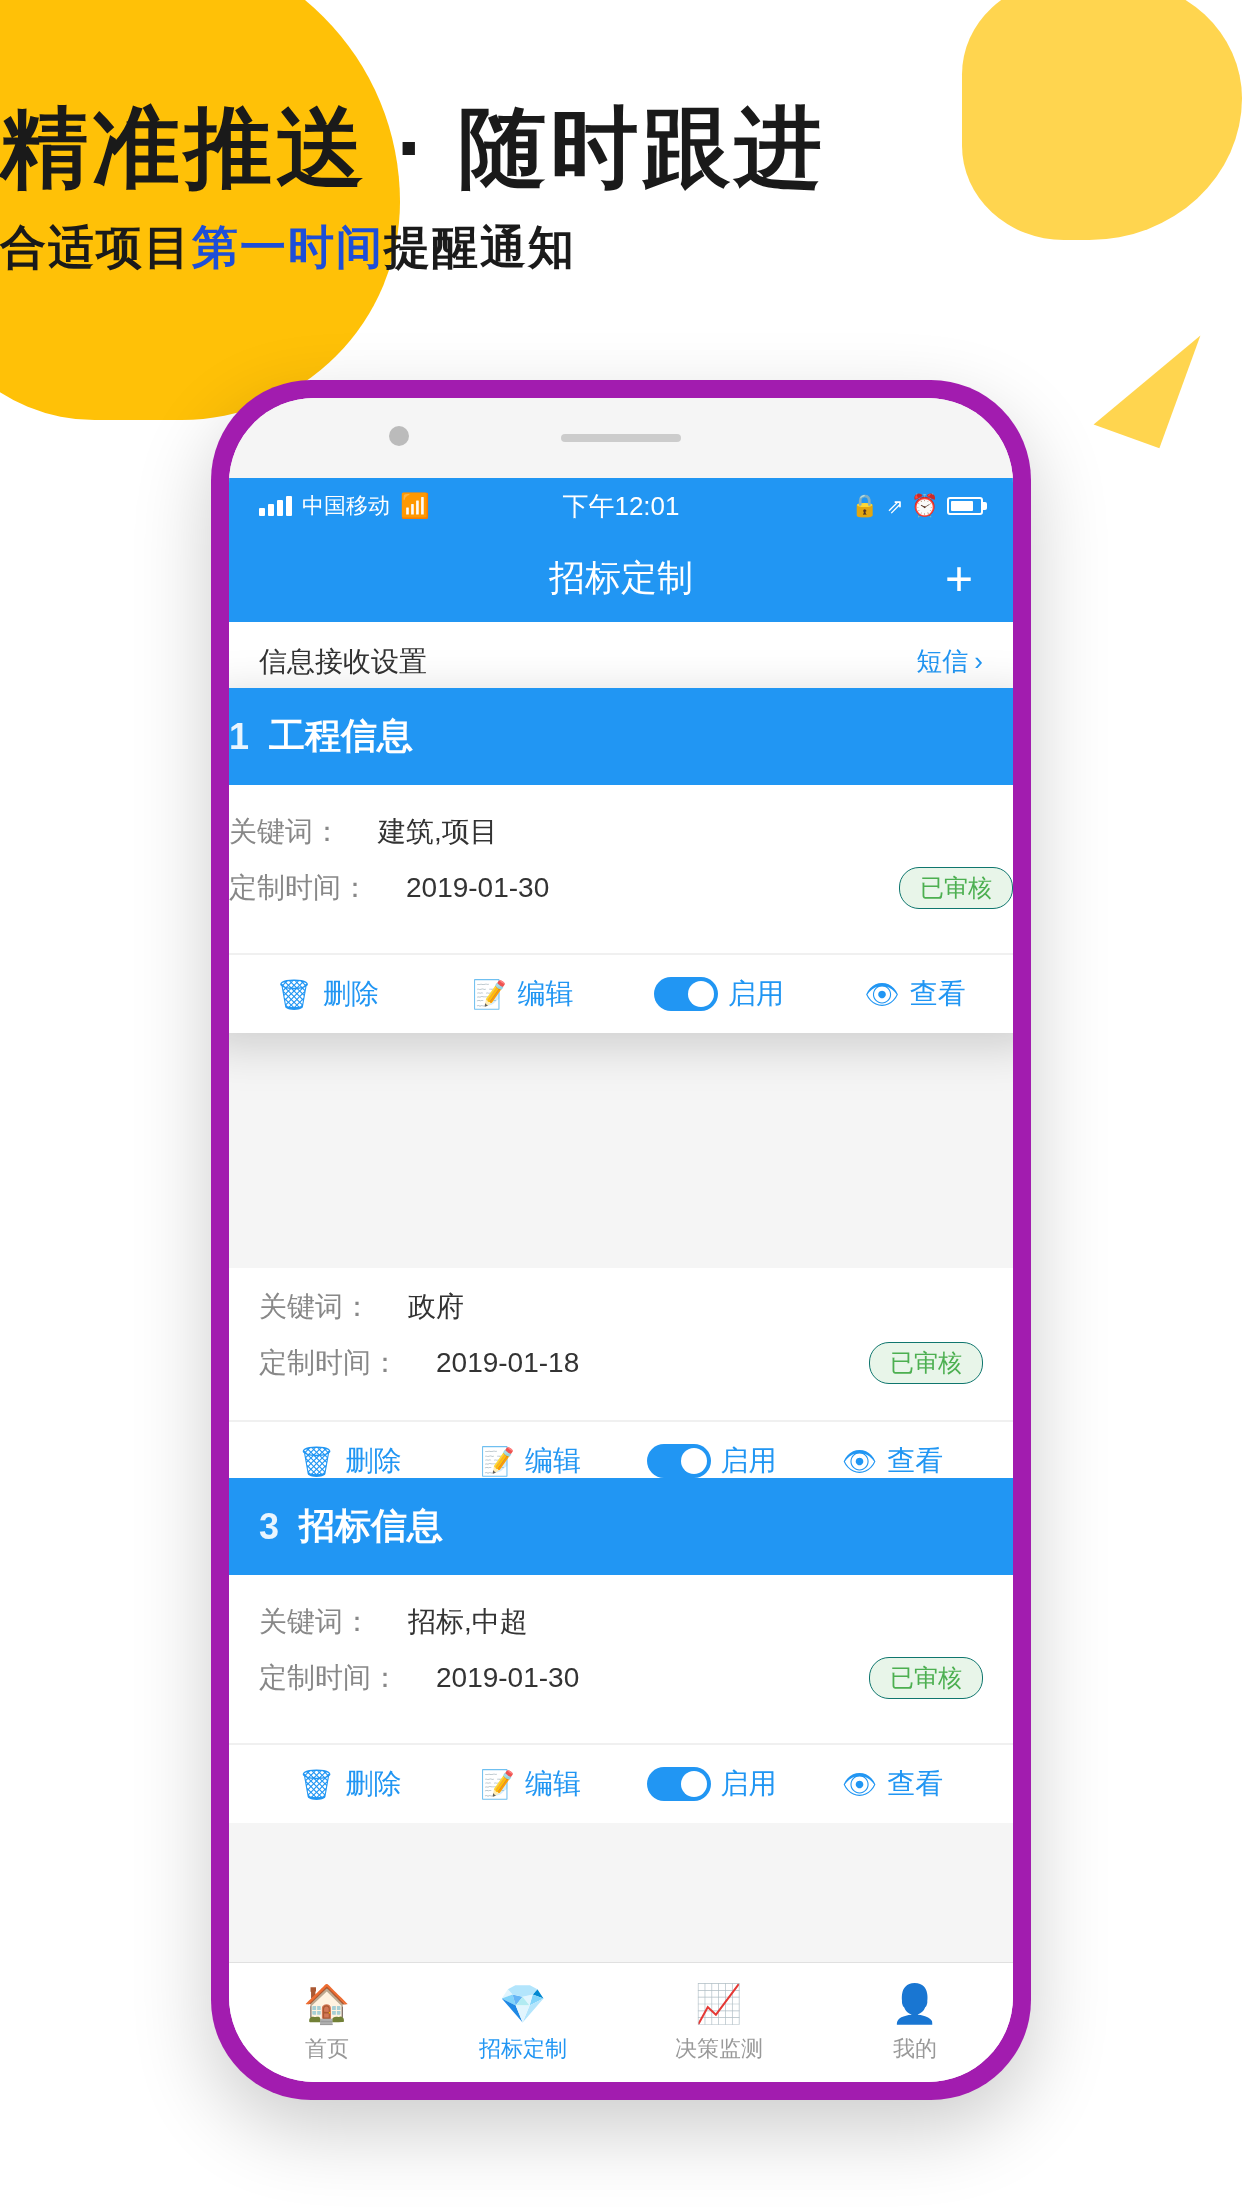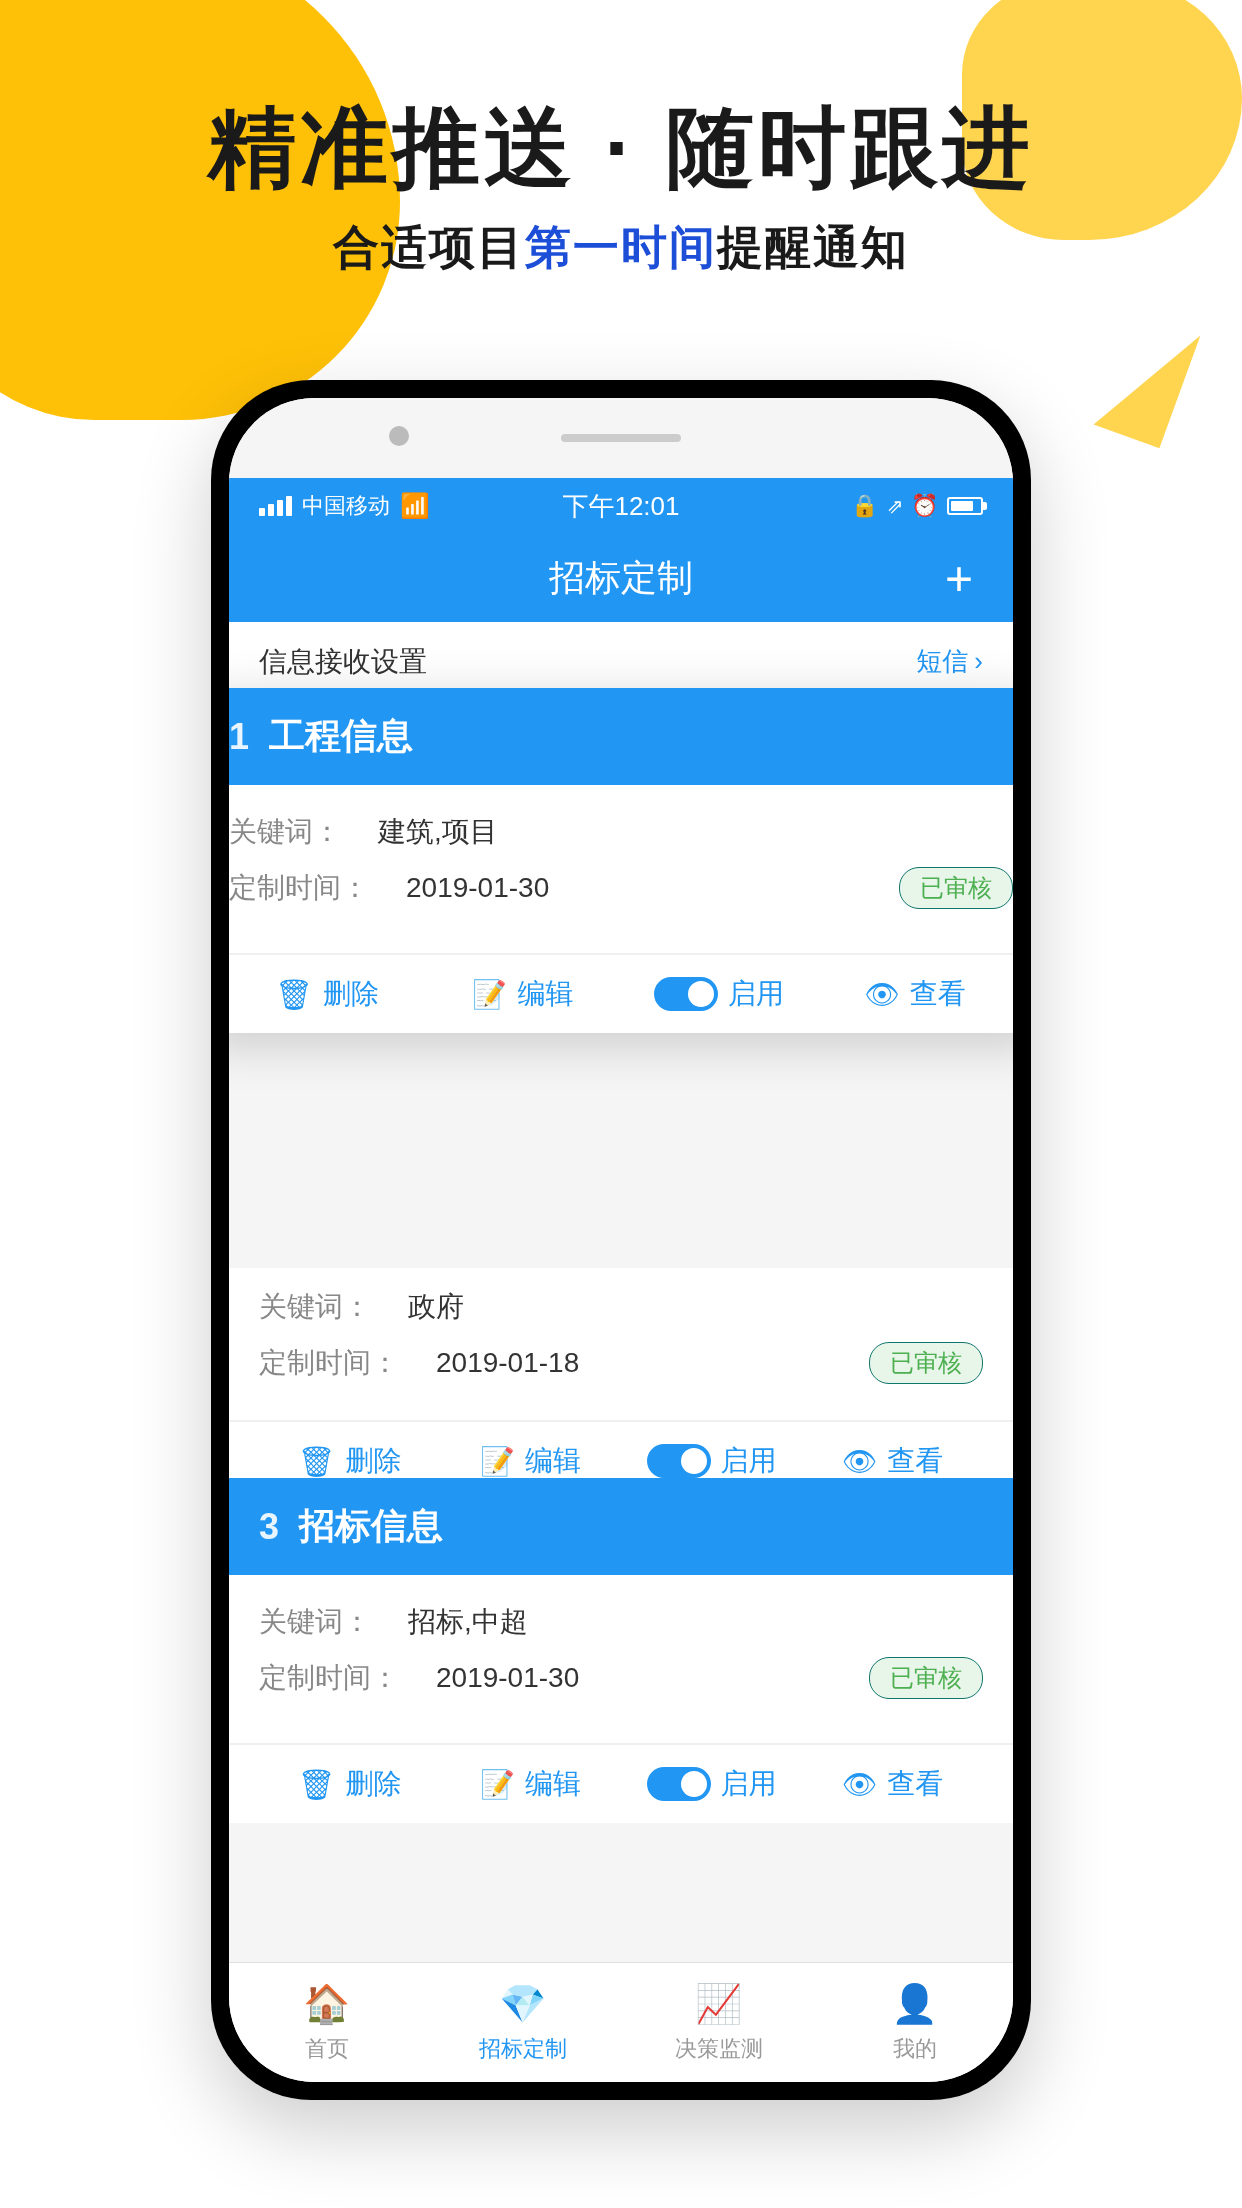--- a/index.html
+++ b/index.html
@@ -46,21 +46,21 @@
       transform: rotate(20deg);
       z-index: 0;
     }
 
     
     .hero-section {
       position: absolute;
       top: 100px;
       left: 0;
       right: 0;
-      text-align: center;
+      text-align: left;
       z-index: 2;
     }
     .hero-title {
       font-size: 88px;
       font-weight: 900;
       color: #1a1a1a;
       letter-spacing: 4px;
       line-height: 1.1;
     }
     .hero-subtitle {
@@ -80,21 +80,21 @@
       top: 380px;
       left: 50%;
       transform: translateX(-50%);
       width: 820px;
       height: 1720px;
       z-index: 3;
     }
     .phone-outer {
       width: 100%;
       height: 100%;
-      background: #000000;
+      background: #a21caf;
       border-radius: 100px;
       padding: 18px;
       box-shadow: 0 30px 80px rgba(0,0,0,0.2);
     }
     .phone-inner {
       width: 100%;
       height: 100%;
       background: #f5f5f5;
       border-radius: 85px;
       overflow: hidden;

